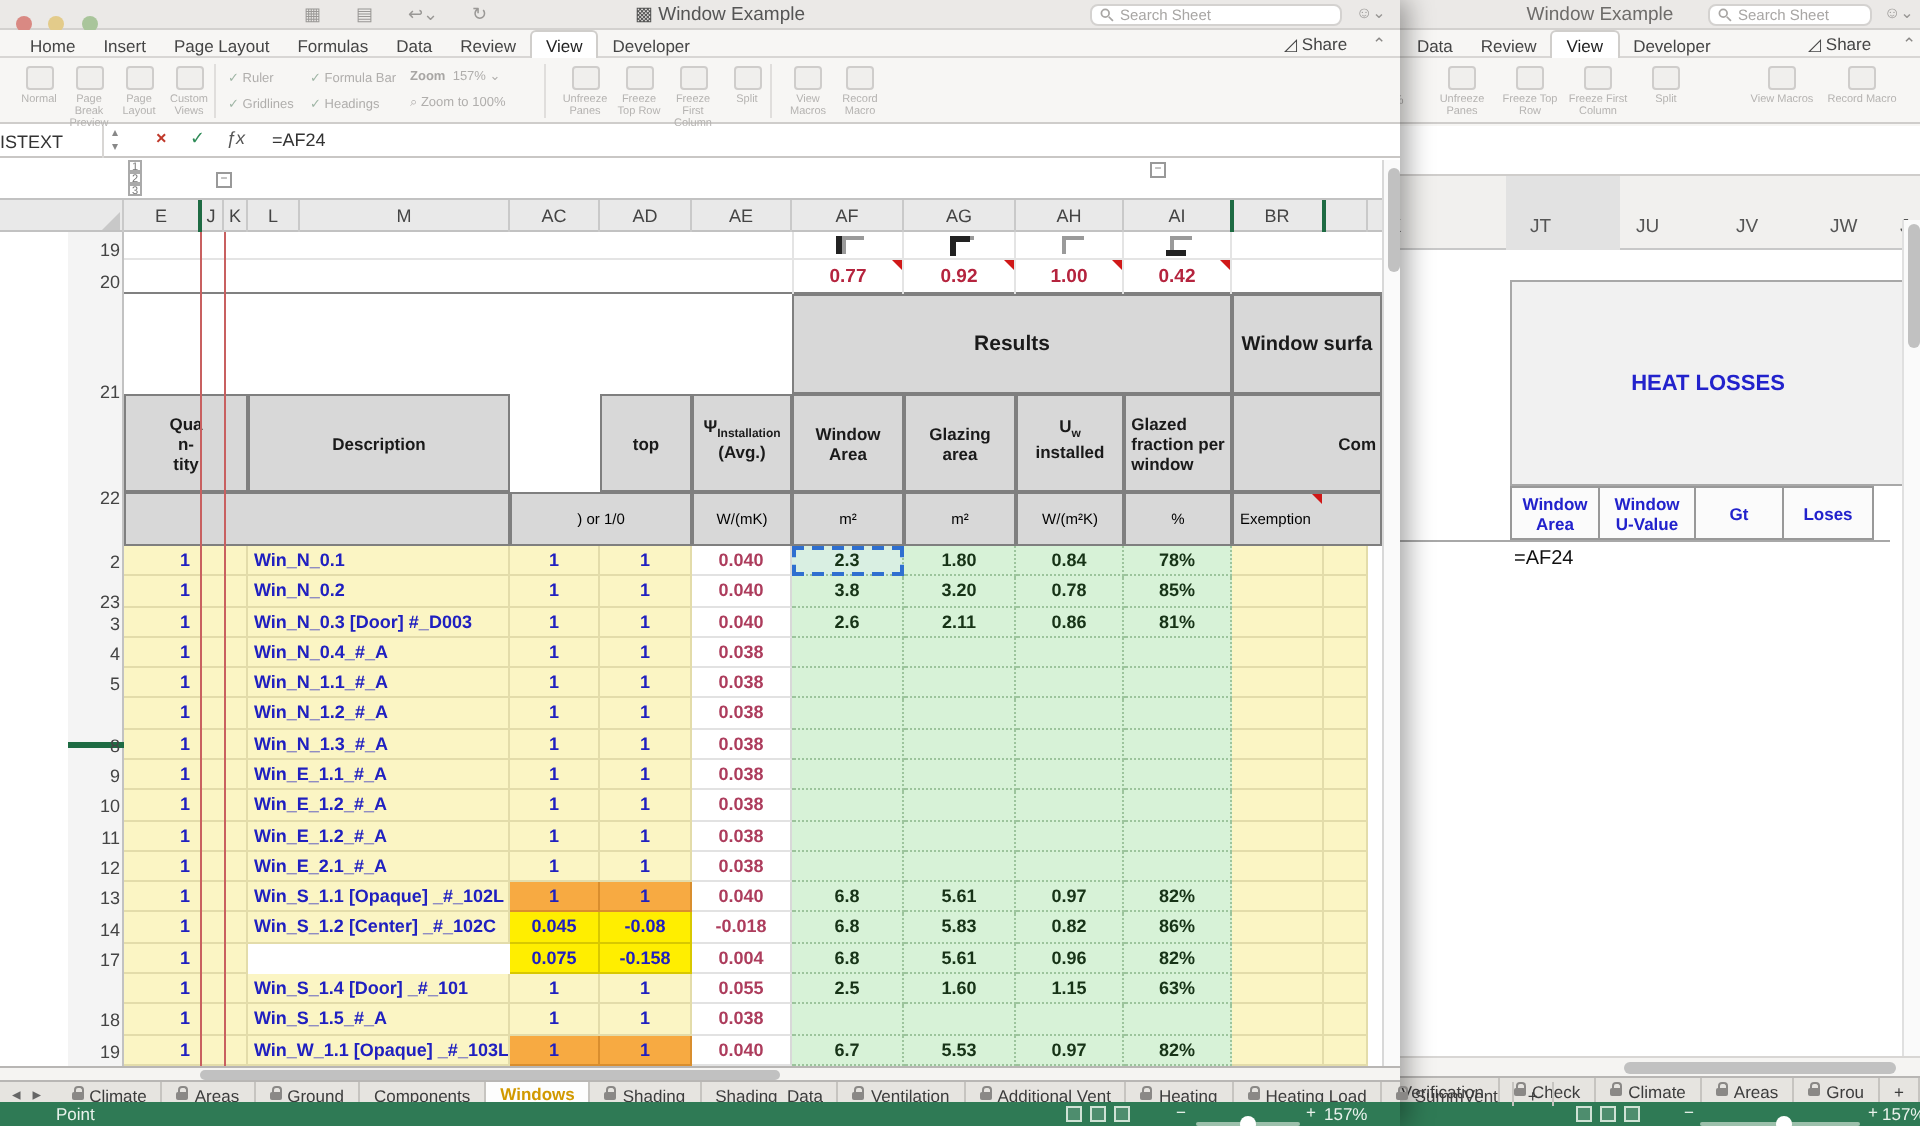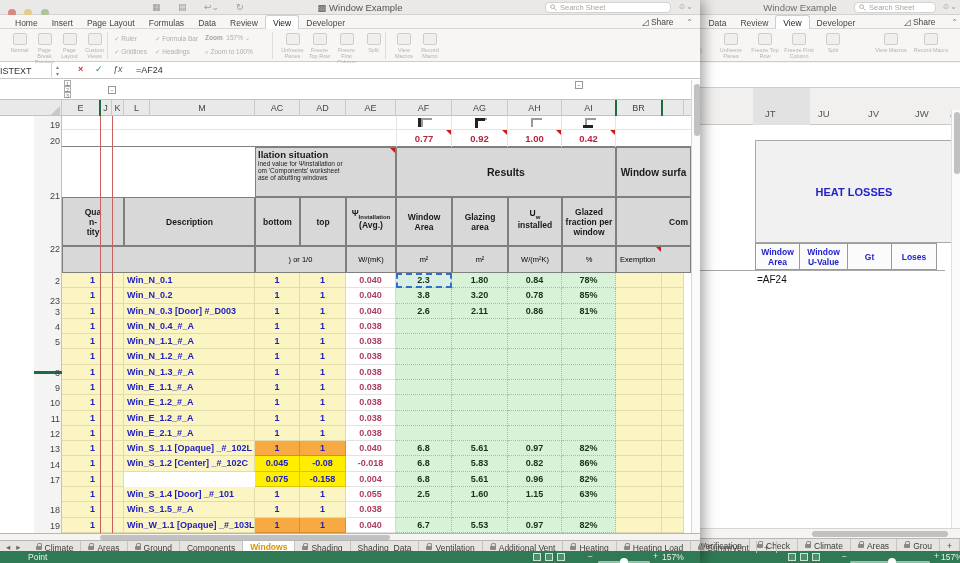--- a/index.html
+++ b/index.html
@@ -370,49 +370,41 @@
         </div>
     </div>
     <div class="abs" style="left:62px;top:50px;width:629px;height:17px;border-bottom:1px solid #808080;" id="row20">
         <div class="abs tri" style="left: 334px; top: 0px; width: 56px; height: 17px; border-right: 1px solid rgb(228, 228, 228); border-left: 1px solid rgb(228, 228, 228); color: rgb(181, 36, 62); font-weight: bold; font-size: 9.5px; text-align: center; line-height: 17px;">0.77</div>
         <div class="abs tri" style="left: 390px; top: 0px; width: 56px; height: 17px; border-right: 1px solid rgb(228, 228, 228); border-left: none; color: rgb(181, 36, 62); font-weight: bold; font-size: 9.5px; text-align: center; line-height: 17px;">0.92</div>
         <div class="abs tri" style="left: 446px; top: 0px; width: 54px; height: 17px; border-right: 1px solid rgb(228, 228, 228); border-left: none; color: rgb(181, 36, 62); font-weight: bold; font-size: 9.5px; text-align: center; line-height: 17px;">1.00</div>
         <div class="abs tri" style="left: 500px; top: 0px; width: 54px; height: 17px; border-right: 1px solid rgb(228, 228, 228); border-left: none; color: rgb(181, 36, 62); font-weight: bold; font-size: 9.5px; text-align: center; line-height: 17px;">0.42</div>
       </div>
 
     <div class="abs" style="left:62px;top:67px;width:629px;height:50px;">
-      <div class="gray abs" style="left:193px;top:0;width:141px;height:50px;padding:1px 0 0 2px;position:absolute;">
-        <span class="tri abs" style="right:0;top:0;width:6px;height:6px;"></span>
-        <div class="hdr-txt" style="font-size:9.5px;">llation situation</div>
-        <div style="font-size:6.5px;color:#222;">ined value for Ψinstallation or</div>
-        <div style="font-size:6.5px;color:#222;">om 'Components' worksheet</div>
-        <div style="font-size:6.5px;color:#222;">ase of abutting windows</div>
-      </div>
       <div class="gray abs hdr-txt" style="left:334px;top:0;width:220px;height:50px;font-size:10.5px;display:flex;align-items:center;justify-content:center;">Results</div>
       <div class="gray abs hdr-txt" style="left:554px;top:0;width:75px;height:50px;font-size:10px;display:flex;align-items:center;justify-content:center;white-space:nowrap;overflow:hidden;">Window surfa</div>
     </div>
 
     <div class="abs" style="left:62px;top:117px;width:629px;height:49px;font-size:8.5px;">
       <div class="gray abs hdr-txt" style="left:0;width:62px;height:49px;display:flex;align-items:center;justify-content:center;white-space:pre-line;text-align:center;">Qua
 n-
 tity</div>
       <div class="gray abs hdr-txt" style="left:62px;width:131px;height:49px;display:flex;align-items:center;justify-content:center;">Description</div>
-      <div class="gray abs hdr-txt" style="left:193px;width:45px;height:49px;display:flex;align-items:center;justify-content:center;">bottom</div>
       <div class="gray abs hdr-txt" style="left:238px;width:46px;height:49px;display:flex;align-items:center;justify-content:center;">top</div>
       <div class="gray abs hdr-txt" style="left:284px;width:50px;height:49px;text-align:center;padding-top:10px;">
         <span>Ψ</span><sub style="font-size:6px;">Installation</sub><br><span>(Avg.)</span>
       </div>
       <div class="gray abs hdr-txt" style="left:334px;width:56px;height:49px;display:flex;align-items:center;justify-content:center;white-space:pre-line;text-align:center;">Window
 Area</div>
       <div class="gray abs hdr-txt" style="left:390px;width:56px;height:49px;display:flex;align-items:center;justify-content:center;white-space:pre-line;text-align:center;">Glazing
 area</div>
       <div class="gray abs hdr-txt" style="left:446px;width:54px;height:49px;text-align:center;padding-top:10px;">
         <span>U</span><sub style="font-size:6px;">w</sub><br><span>installed</span>
       </div>
-      <div class="gray abs hdr-txt" style="left:500px;width:54px;height:49px;display:flex;align-items:center;justify-content:center;white-space:pre-line;text-align:center;">Glazed
+      <div class="gray abs hdr-txt" style="left:500px;width:54px;height:49px;display:flex;align-items:center;justify-content:center;white-space:pre-line;text-align:left;">Glazed
 fraction per
 window</div>
       <div class="gray abs hdr-txt" style="left:554px;width:75px;height:49px;display:flex;align-items:center;justify-content:flex-end;padding-right:2px;overflow:hidden;">Com</div>
     </div>
 
     <div class="abs" style="left:62px;top:166px;width:558px;height:27px;font-size:7.5px;">
       <div class="gray abs" style="left:0;width:193px;height:27px;"></div>
       <div class="gray abs" style="left:193px;width:91px;height:27px;display:flex;align-items:center;justify-content:center;">) or 1/0</div>
       <div class="gray abs" style="left:284px;width:50px;height:27px;display:flex;align-items:center;justify-content:center;">W/(mK)</div>
       <div class="gray abs" style="left:334px;width:56px;height:27px;display:flex;align-items:center;justify-content:center;">m²</div>

